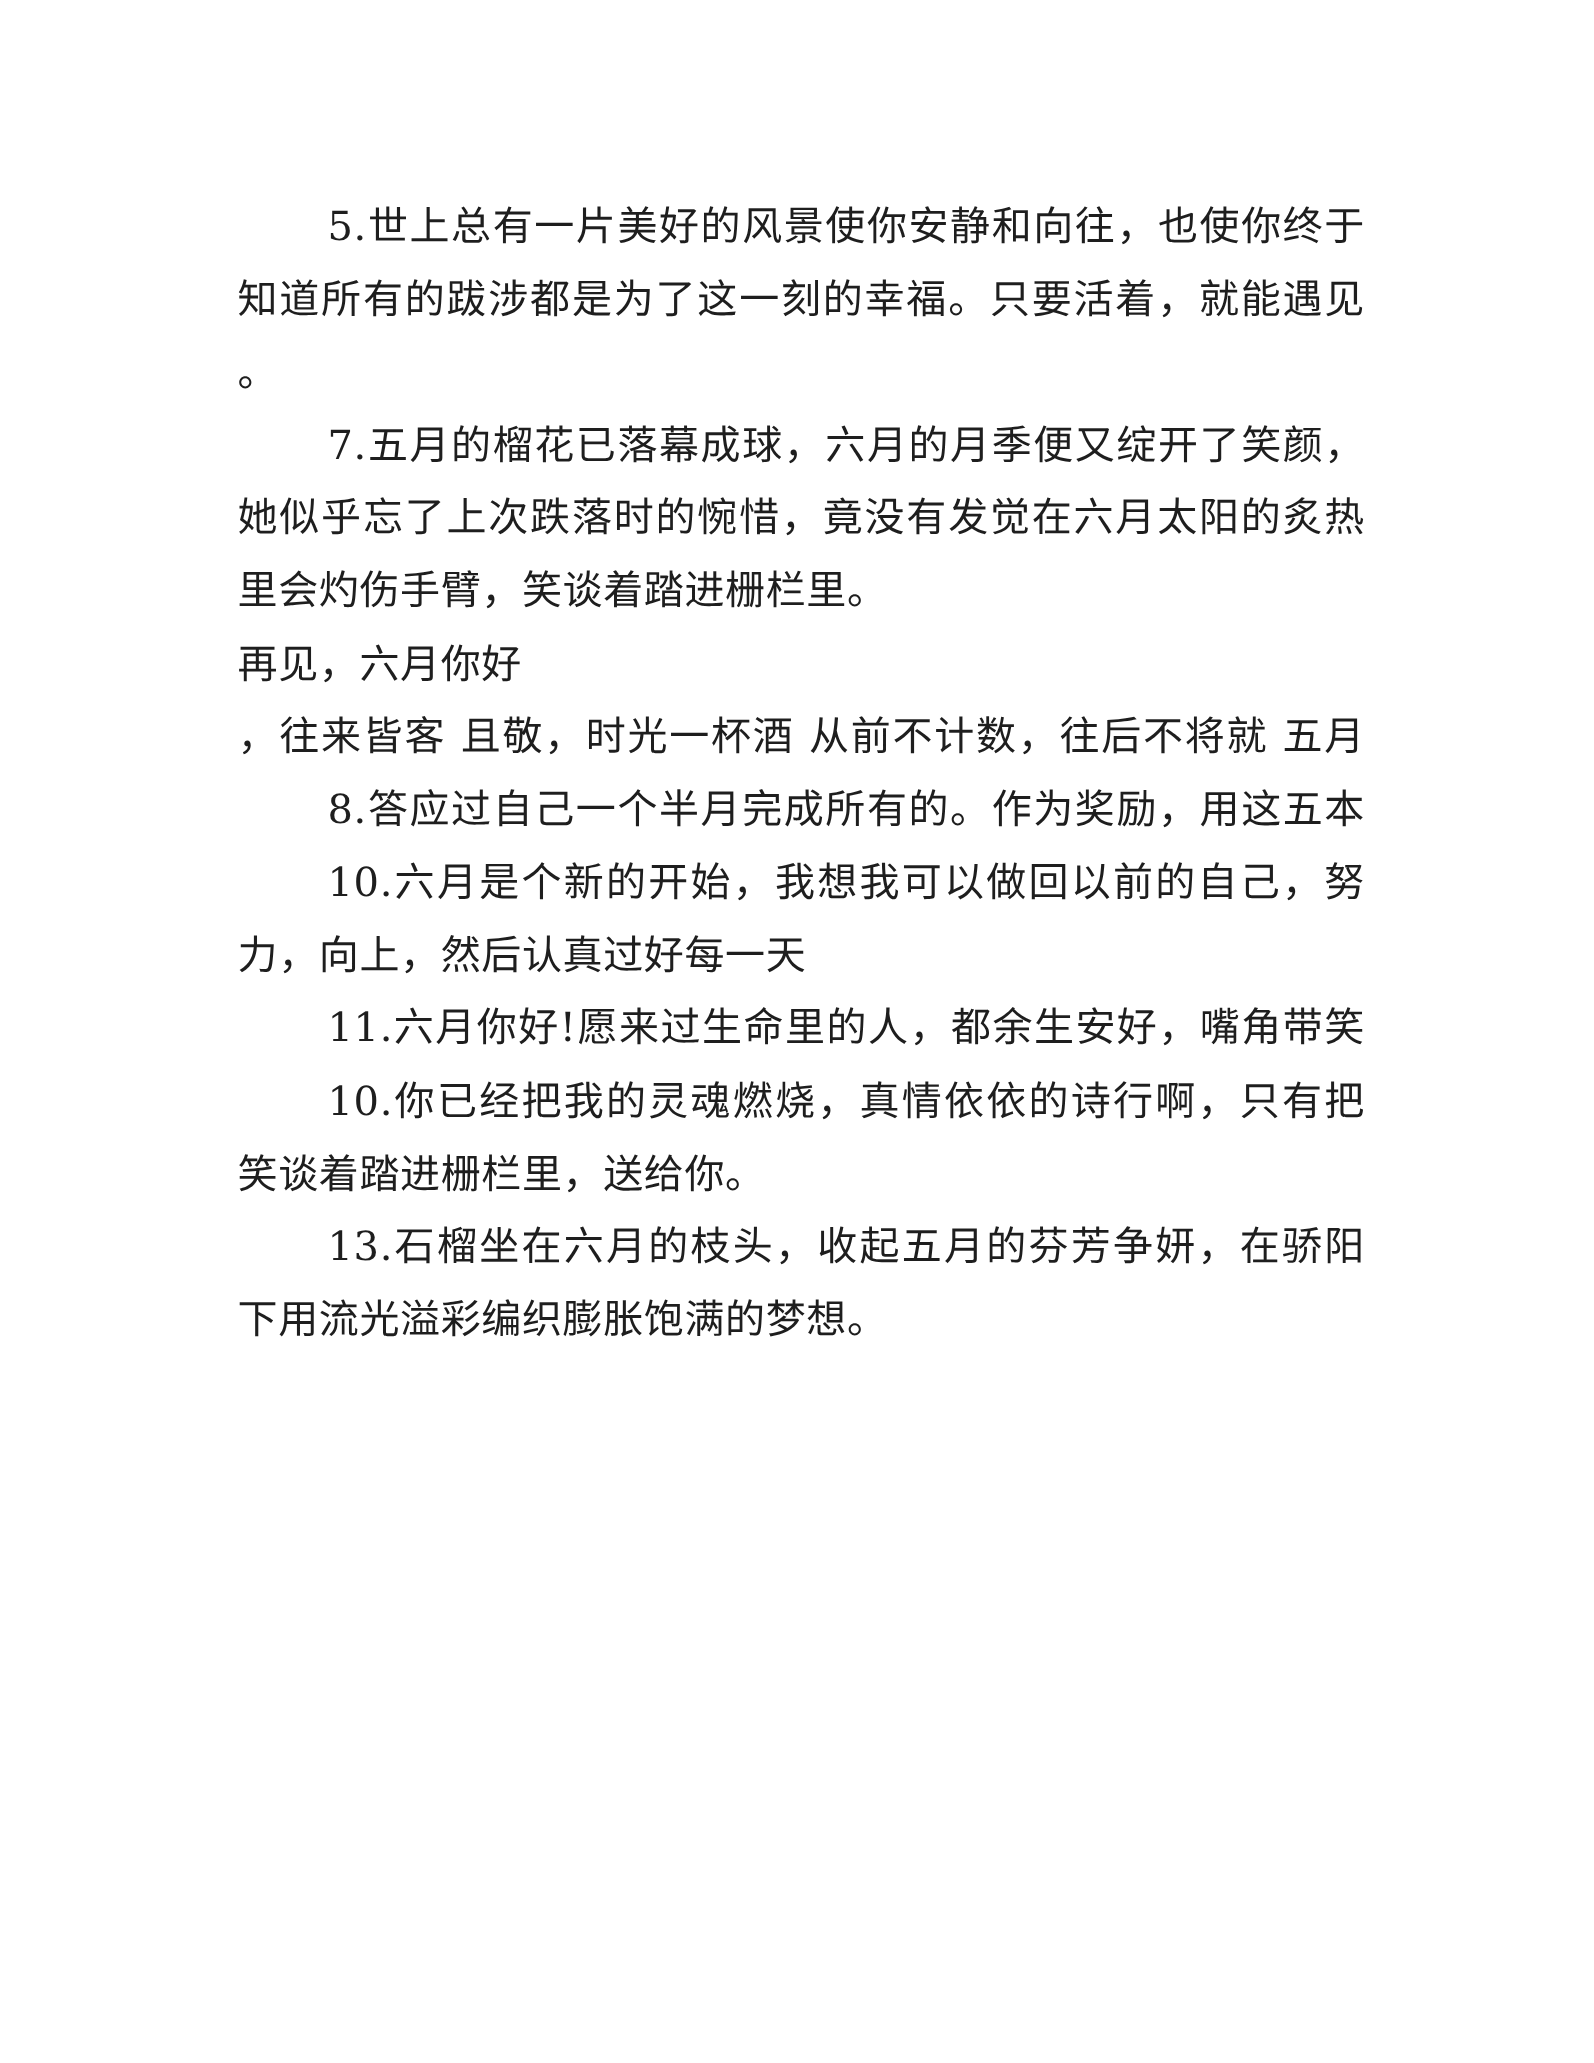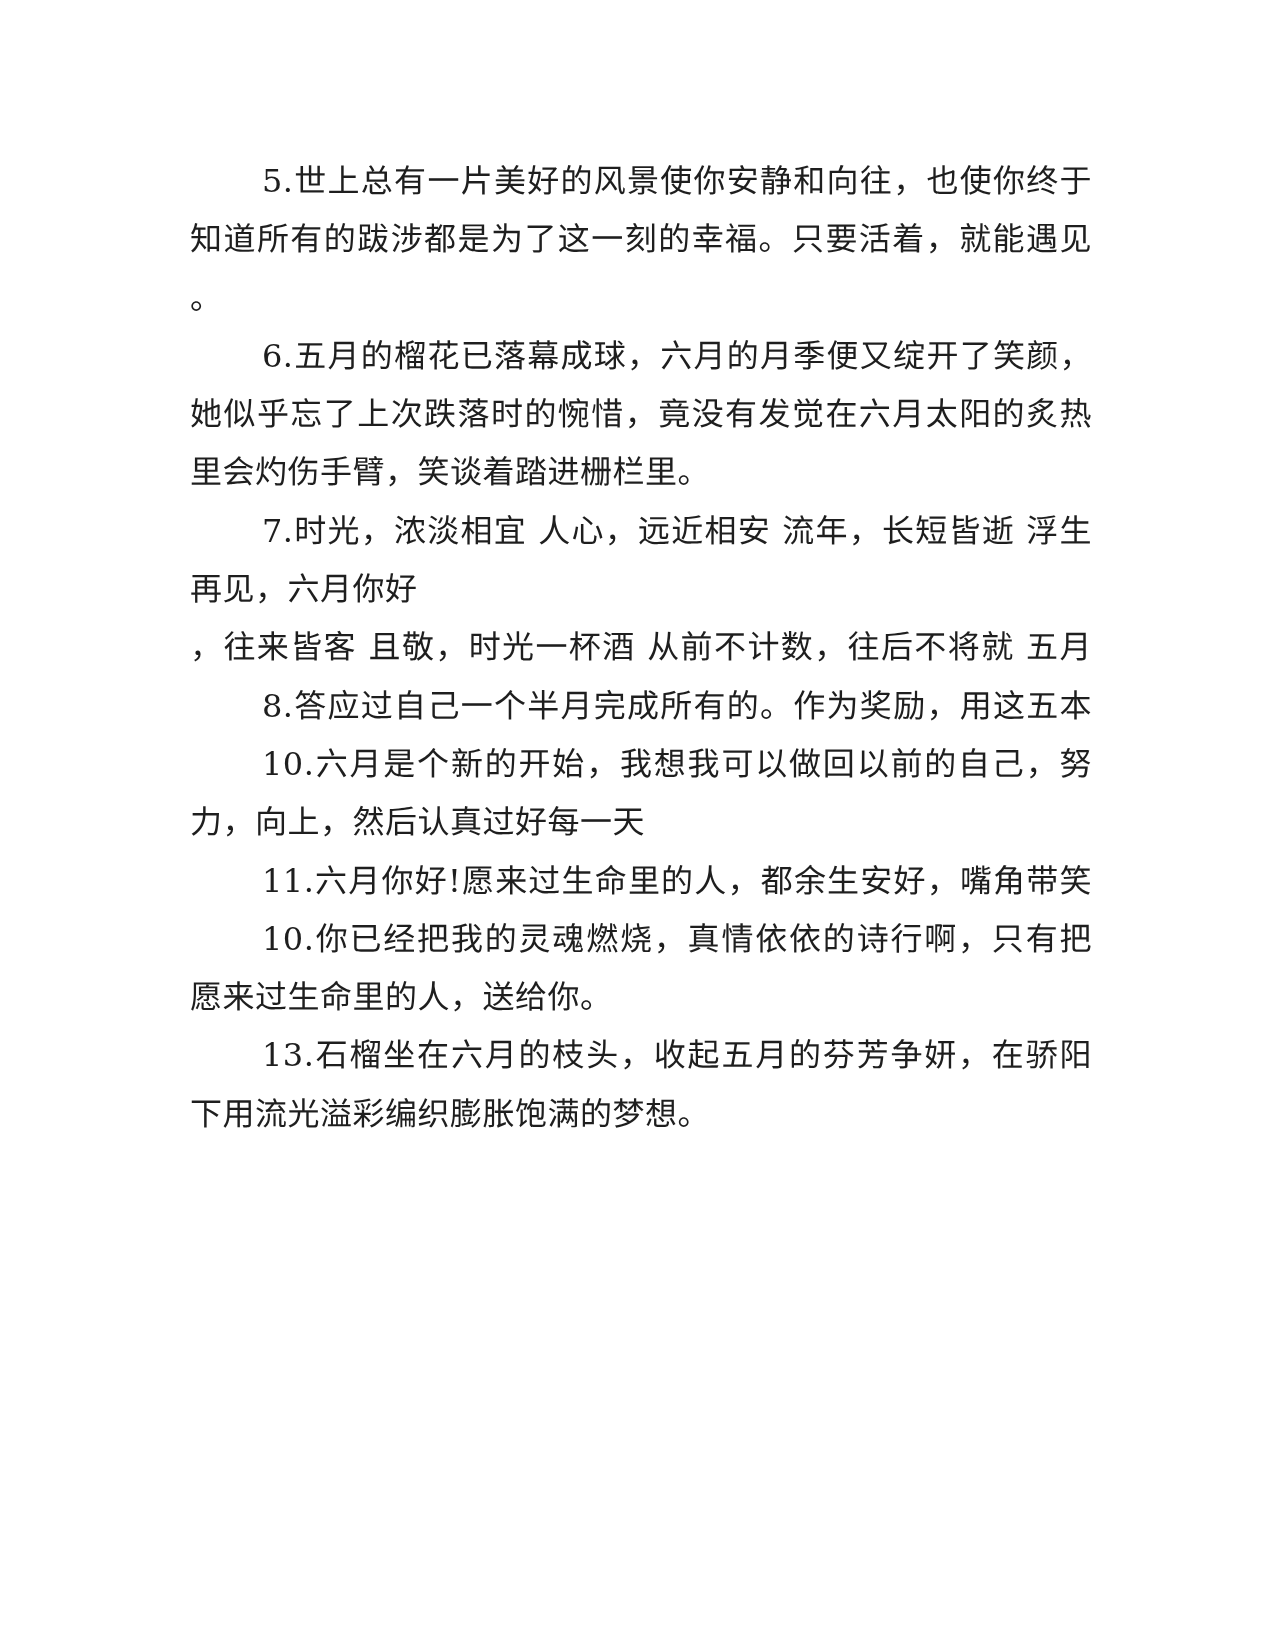--- a/index.html
+++ b/index.html
@@ -57,48 +57,47 @@
 <div class="page">
   <div class="textblock">
 
     <div class="para">
       <span class="line indent">5.世上总有一片美好的风景使你安静和向往，也使你终于</span>
       <span class="line">知道所有的跋涉都是为了这一刻的幸福。只要活着，就能遇见</span>
       <span class="line end">。</span>
     </div>
 
     <div class="para">
-      <span class="line indent">6.五月的榴花已落幕成球，六月的月季便又绽开了笑颜，</span>
+      <span class="line indent">7.五月的榴花已落幕成球，六月的月季便又绽开了笑颜，</span>
       <span class="line">她似乎忘了上次跌落时的惋惜，竟没有发觉在六月太阳的炙热</span>
       <span class="line end">里会灼伤手臂，笑谈着踏进栅栏里。</span>
     </div>
 
     <div class="para">
-      <span class="line indent">7.时光，浓淡相宜 人心，远近相安 流年，长短皆逝 浮生</span>
       <span class="line end">再见，六月你好</span>
       <span class="line">，往来皆客 且敬，时光一杯酒 从前不计数，往后不将就 五月</span>
     </div>
 
     <div class="para">
       <span class="line indent">8.答应过自己一个半月完成所有的。作为奖励，用这五本</span>
     </div>
 
 
     <div class="para">
       <span class="line indent">10.六月是个新的开始，我想我可以做回以前的自己，努</span>
       <span class="line end">力，向上，然后认真过好每一天</span>
     </div>
 
     <div class="para">
       <span class="line indent">11.六月你好!愿来过生命里的人，都余生安好，嘴角带笑</span>
     </div>
 
     <div class="para">
       <span class="line indent">10.你已经把我的灵魂燃烧，真情依依的诗行啊，只有把</span>
-      <span class="line end">愿来过生命里的人，送给你。</span>
+      <span class="line end">笑谈着踏进栅栏里，送给你。</span>
     </div>
 
     <div class="para">
       <span class="line indent">13.石榴坐在六月的枝头，收起五月的芬芳争妍，在骄阳</span>
       <span class="line end">下用流光溢彩编织膨胀饱满的梦想。</span>
     </div>
 
   </div>
 </div>
 

